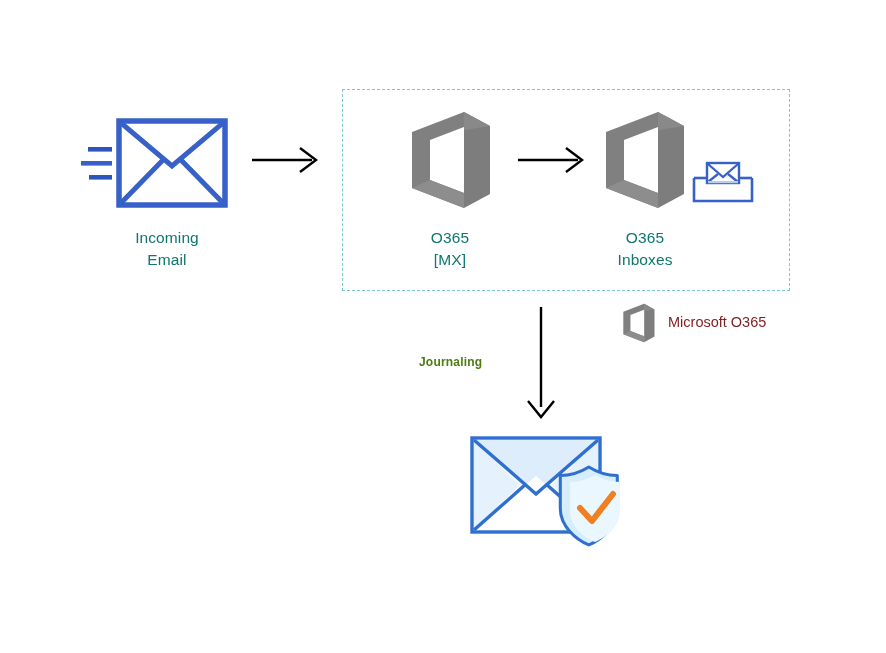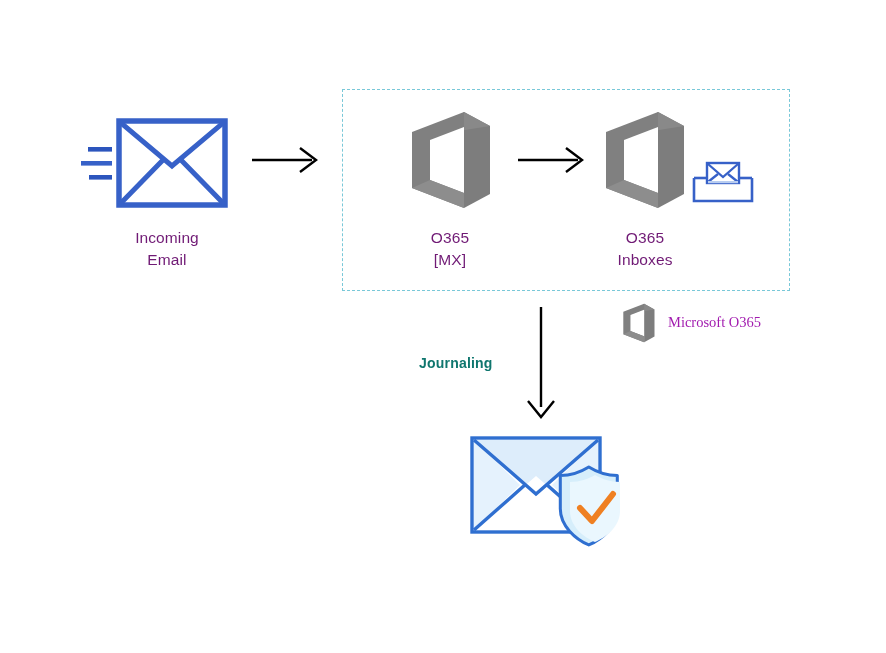--- a/index.html
+++ b/index.html
@@ -21,44 +21,44 @@
   }
   .node {
     position: absolute;
   }
   .caption {
     position: absolute;
     text-align: center;
     font-family: "Liberation Sans", sans-serif;
     font-size: 15.5px;
     line-height: 1.42;
-    color: #701a75;
+    color: #0f766e;
     white-space: pre-line;
     letter-spacing: 0.1px;
   }
   .dashed-zone {
     position: absolute;
     border: 1.6px dashed #79c8d8;
     background: transparent;
     box-sizing: border-box;
   }
   .journaling-label {
     position: absolute;
     font-family: "Liberation Sans", sans-serif;
-    font-size: 14px;
+    font-size: 12px;
     font-weight: bold;
-    color: #0f766e;
+    color: #4d7c0f;
     white-space: nowrap;
     letter-spacing: 0.2px;
   }
   .legend-label {
     position: absolute;
-    font-family: Liberation Serif, serif;
+    font-family: Liberation Sans, sans-serif;
     font-size: 14.5px;
-    color: #a21caf;
+    color: #7f1d1d;
     white-space: nowrap;
   }
   svg { display: block; overflow: visible; }
 </style>
 </head>
 <body>
 
 <div id="diagram-canvas">
 
   <div class="dashed-zone" style="left:342px; top:89px; width:448px; height:202px;"></div>

